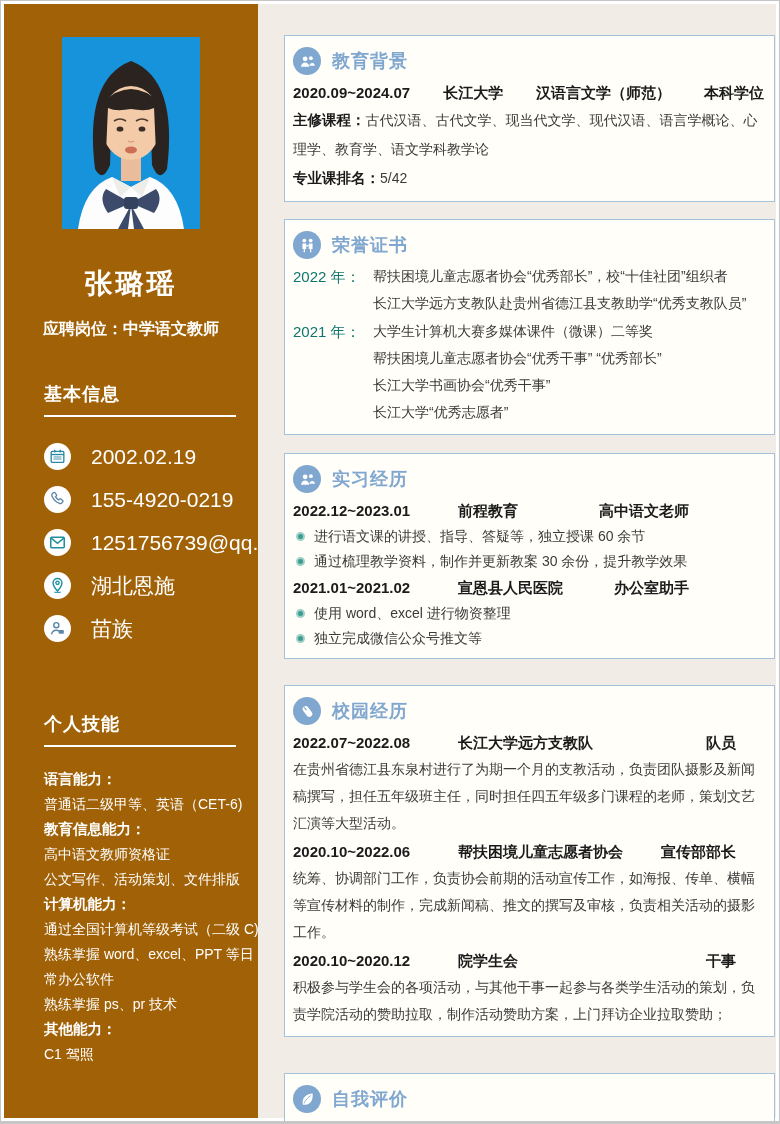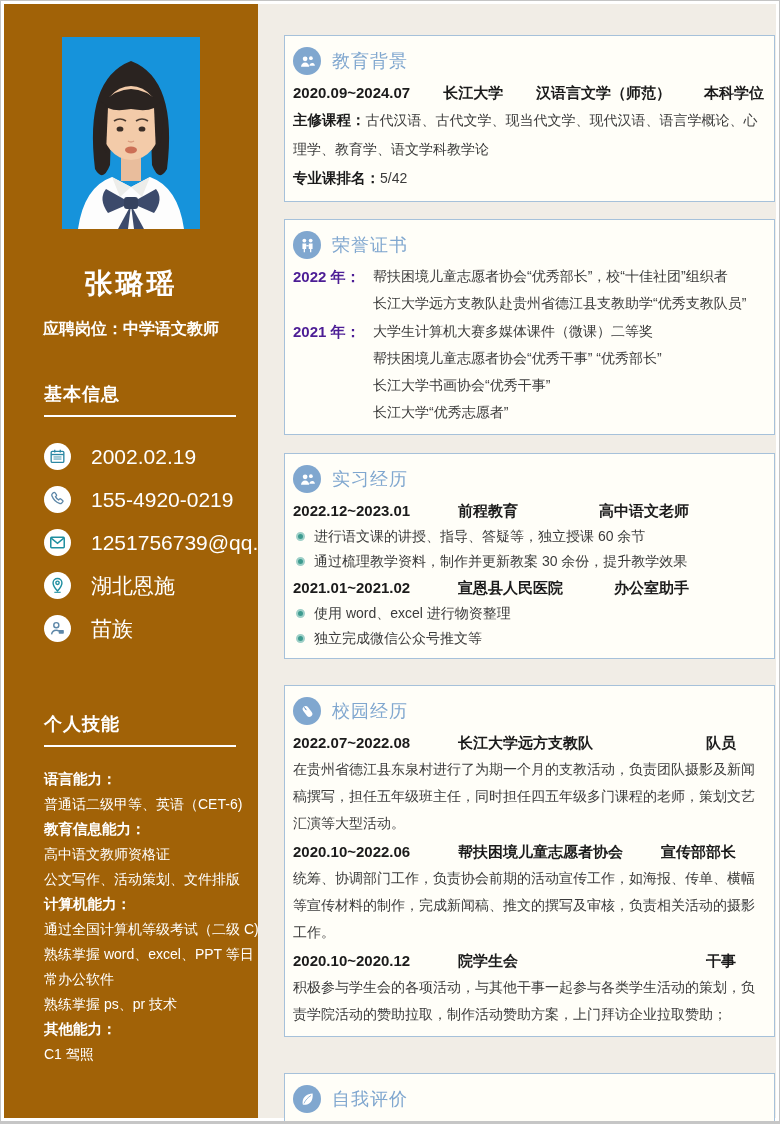--- a/index.html
+++ b/index.html
@@ -56,29 +56,29 @@
   .box.intern { margin-top:18px; min-height:190px; }
   .box.campus { margin-top:26px; min-height:290px; }
   .box.selfev { margin-top:36px; min-height:130px; }
 
   .sec-title { display:flex; align-items:center; gap:11px; padding:5px 0 3px 0; }
   .sec-badge {
     width:28px; height:28px; border-radius:50%; background:#80A7CF; flex:0 0 28px;
     display:flex; align-items:center; justify-content:center;
   }
   .sec-badge svg { width:19px; height:19px; display:block; }
-  .sec-title-text { font-size:18px; font-weight:normal; color:#80A7CF; letter-spacing:1px; }
+  .sec-title-text { font-size:18px; font-weight:bold; color:#80A7CF; letter-spacing:1px; }
 
   .edu-row { display:flex; justify-content:space-between; font-size:15px; font-weight:bold;
     color:#1b1b1b; line-height:26px; margin-top:2px; }
   .para { font-size:14px; color:#3b3b3b; line-height:29px; }
   .para .lbl { font-weight:bold; color:#1b1b1b; font-size:14.5px; }
 
   .honor-group { display:flex; margin-top:1px; }
-  .honor-year { flex:0 0 80px; font-size:15px; font-weight:bold; color:#4c1d95; line-height:27px; }
+  .honor-year { flex:0 0 80px; font-size:15px; font-weight:normal; color:#0f766e; line-height:27px; }
   .honor-lines { flex:1; }
   .honor-line { font-size:14px; color:#3b3b3b; line-height:27px; }
 
   .job-head { display:flex; align-items:flex-end; font-size:15px; font-weight:bold;
     color:#1b1b1b; line-height:24px; margin-top:3px; }
   .job-head .d { width:165px; }
   .job-head .c { flex:1; }
   .intern .job-head .r { margin-right:75px; }
   .campus .job-head .r { margin-right:28px; }
   .bullet-row { display:flex; align-items:center; line-height:23px; margin-top:2px; }

